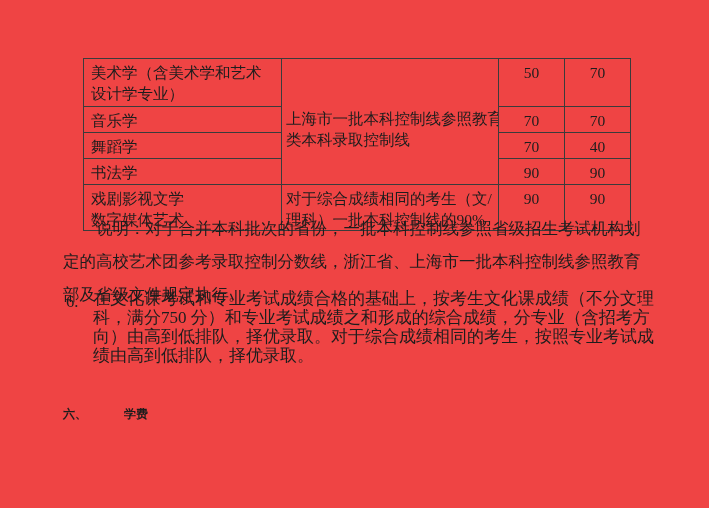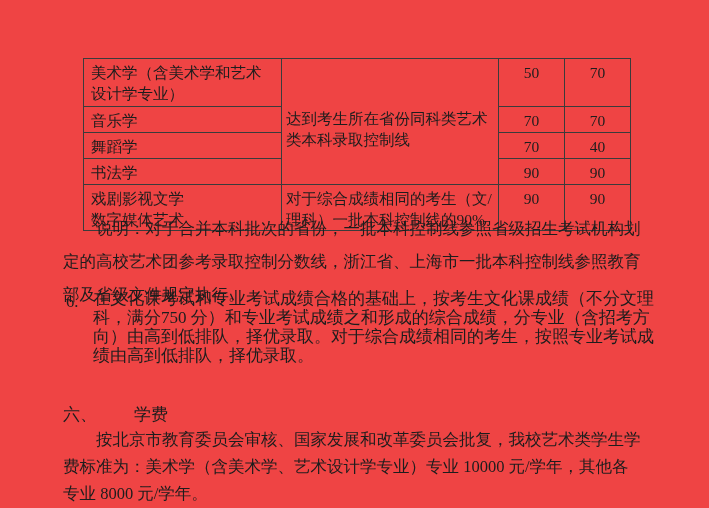--- a/index.html
+++ b/index.html
@@ -89,22 +89,23 @@
   .list-text {
     font-size: 17px;
     line-height: 19px;
     white-space: pre;
     width: 570px;
   }
   .section-heading {
     position: absolute;
     left: 63px;
     top: 404px;
-    font-size: 17px;
+    font-size: 12px;
     line-height: 21px;
+    font-weight: bold;
   }
   .section-heading .title {
     margin-left: 37px;
   }
   .tuition {
     position: absolute;
     left: 63px;
     top: 426px;
     width: 630px;
     font-size: 16.5px;
@@ -121,21 +122,21 @@
     <colgroup>
       <col style="width:198px">
       <col style="width:217px">
       <col style="width:66px">
       <col style="width:66px">
     </colgroup>
     <tbody>
       <tr class="r1">
         <td class="major">美术学（含美术学和艺术
 设计学专业）</td>
-        <td class="control" rowspan="4">达到考生所在省份同科类艺术
+        <td class="control" rowspan="4">上海市一批本科控制线参照教育
 类本科录取控制线</td>
         <td class="num">50</td>
         <td class="num">70</td>
       </tr>
       <tr class="r2">
         <td class="major">音乐学</td>
         <td class="num">70</td>
         <td class="num">70</td>
       </tr>
       <tr class="r3">
@@ -168,17 +169,14 @@
     <div class="list-text">在文化课考试和专业考试成绩合格的基础上，按考生文化课成绩（不分文理
 科，满分750 分）和专业考试成绩之和形成的综合成绩，分专业（含招考方
 向）由高到低排队，择优录取。对于综合成绩相同的考生，按照专业考试成
 绩由高到低排队，择优录取。</div>
   </div>
 
   <div class="section-heading">
     <span class="number">六、</span><span class="title">学费</span>
   </div>
 
-  <div class="tuition">　　按北京市教育委员会审核、国家发展和改革委员会批复，我校艺术类学生学
-费标准为：美术学（含美术学、艺术设计学专业）专业 10000 元/学年，其他各
-专业 8000 元/学年。</div>
 
 </div>
 
 </body></html>

